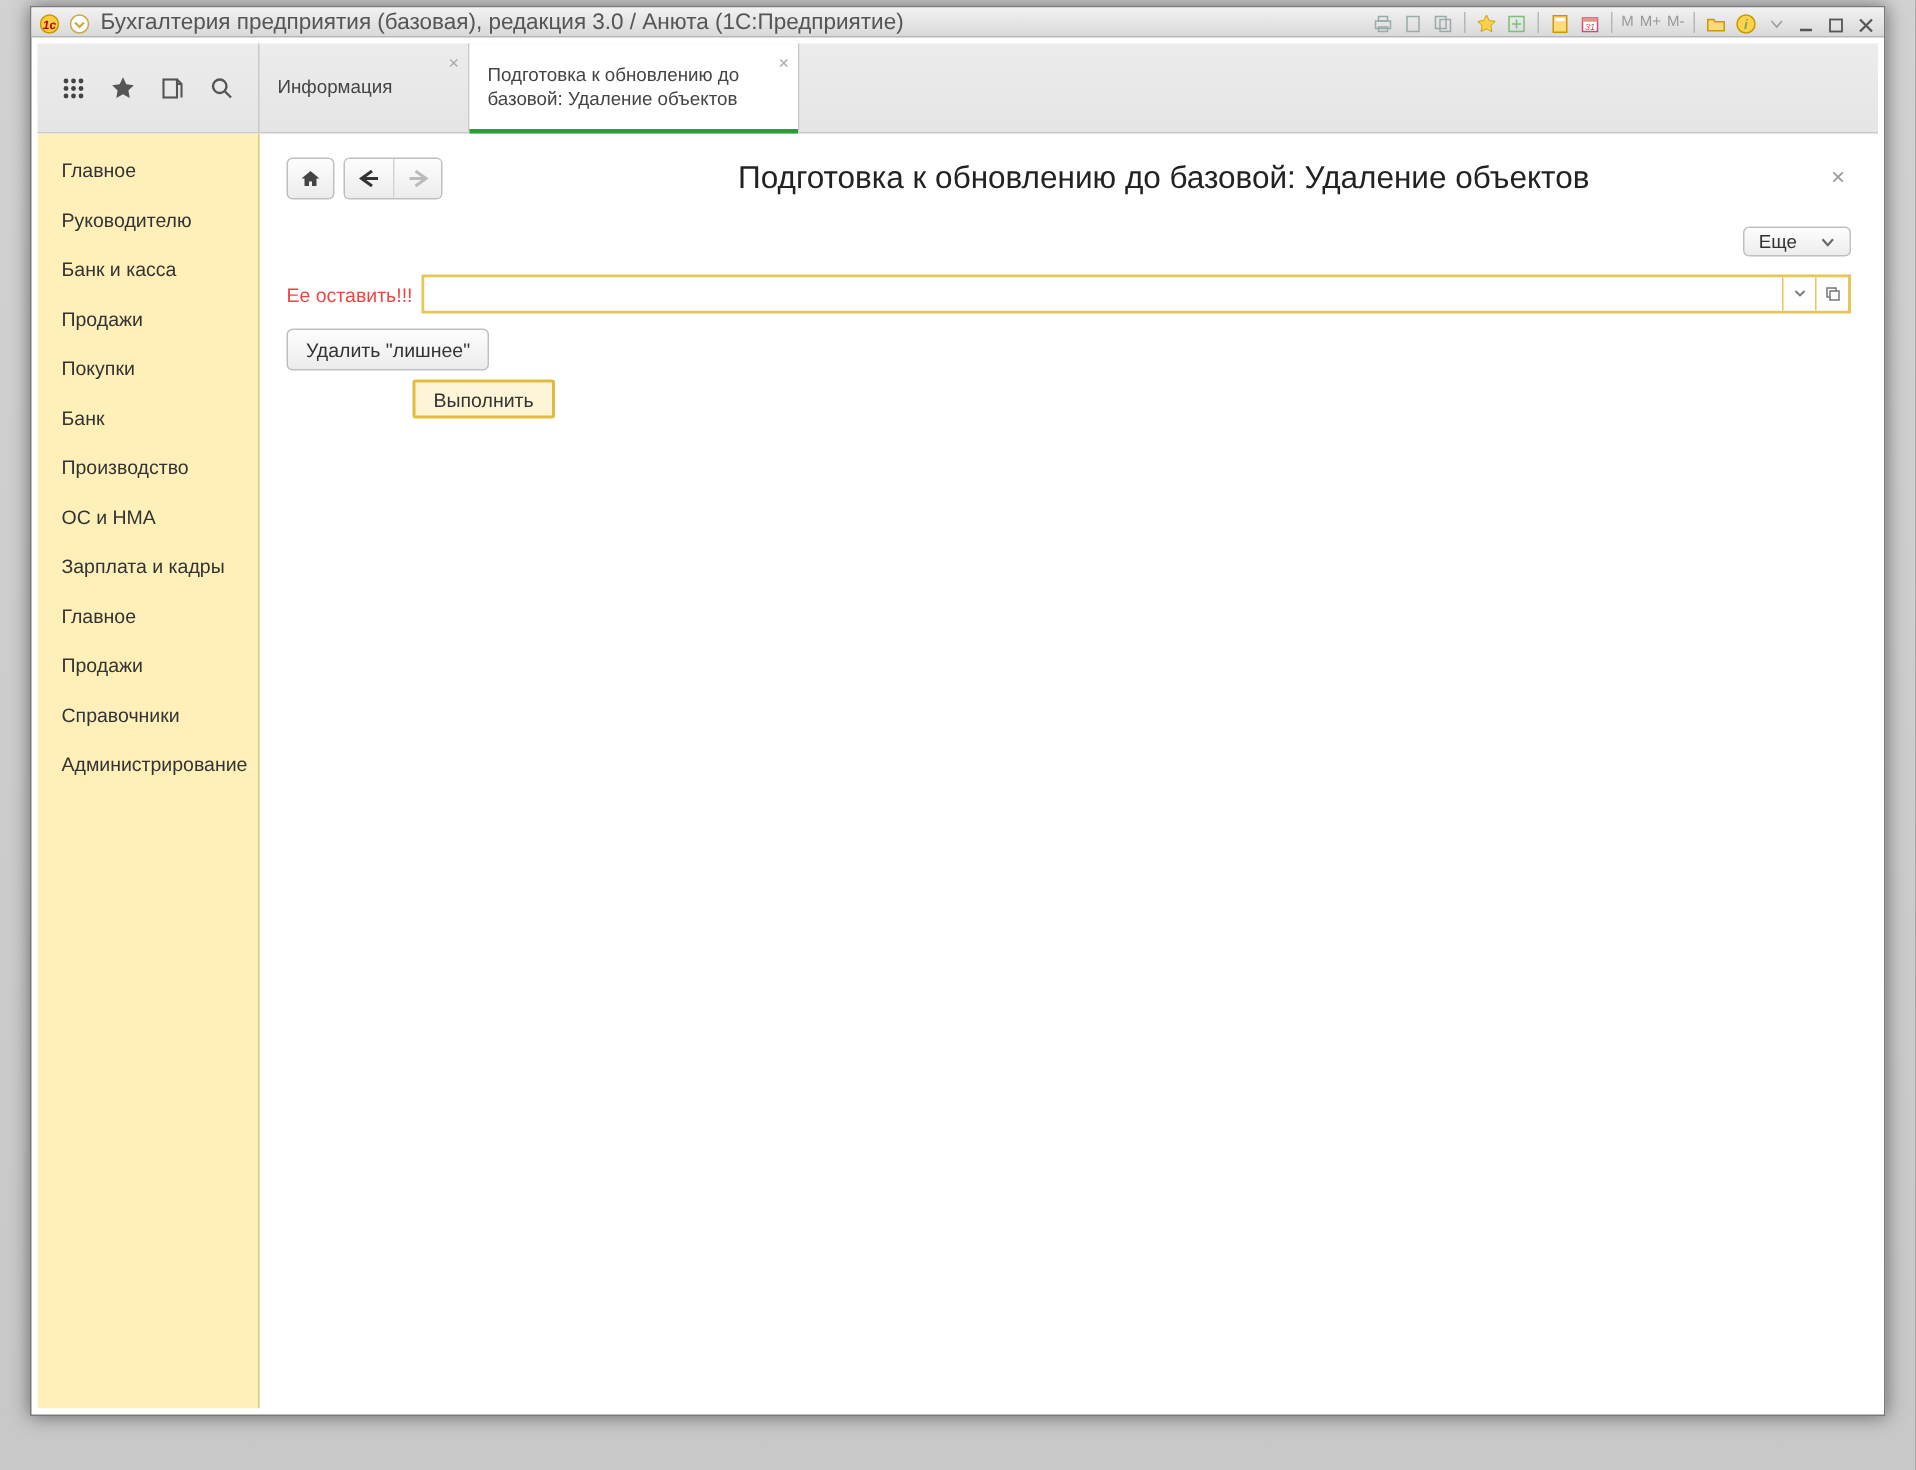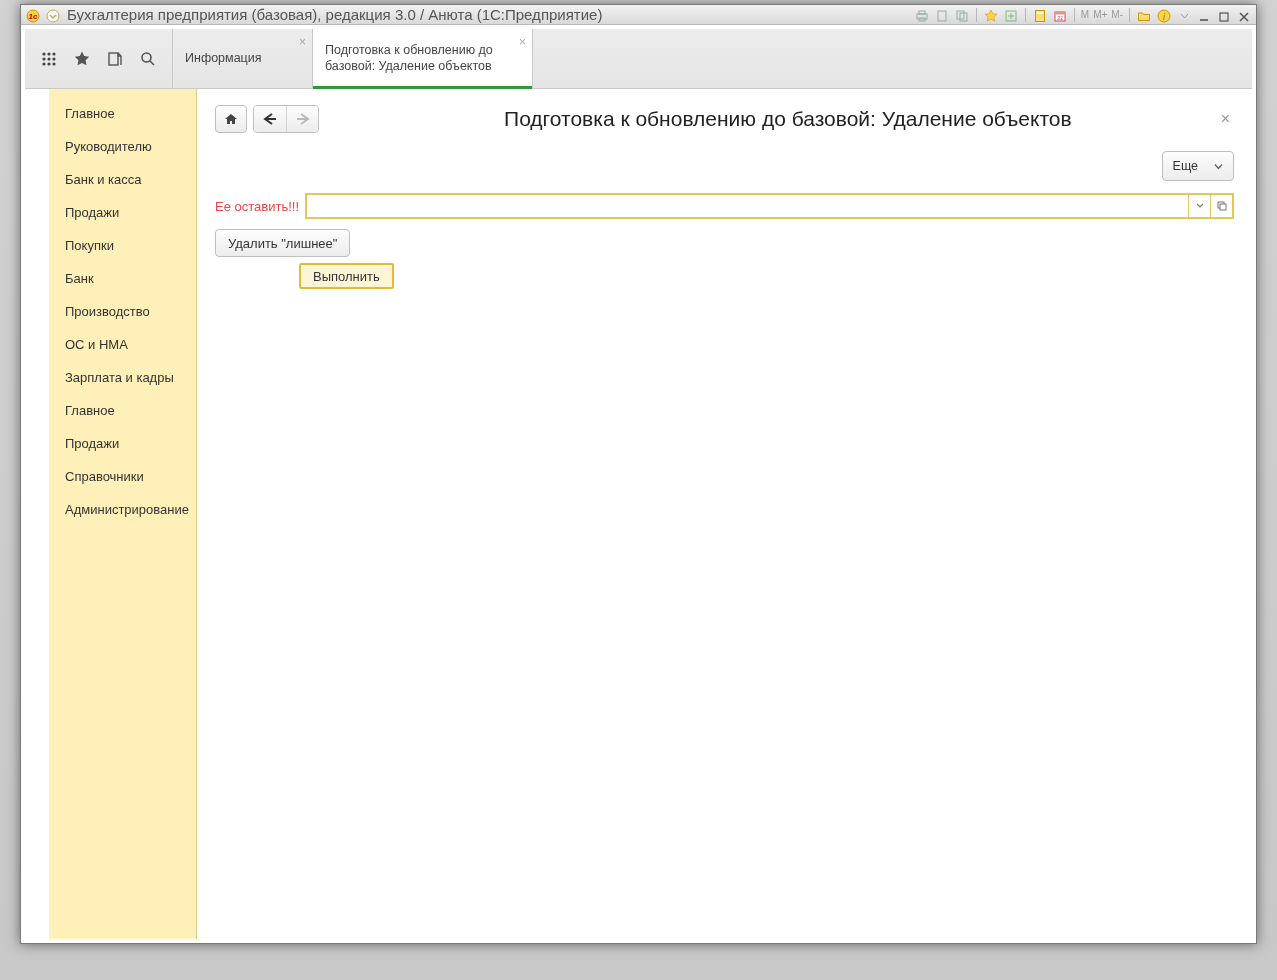--- a/index.html
+++ b/index.html
@@ -22,36 +22,36 @@
   .toprow { height:60px; background:linear-gradient(#ececec,#e5e5e5); border-bottom:1px solid #c9c9c9; display:flex; align-items:stretch;}
   .toolbar-left { width:148px; display:flex; align-items:center; gap:14px; padding:0 14px; border-right:1px solid #c9c9c9;}
   .tl-btn { width:20px; height:20px; display:inline-flex; align-items:center; justify-content:center; color:#444; cursor:pointer;}
   .tabs { display:flex; align-items:stretch; flex:1;}
   .tab { position:relative; min-width:140px; max-width:220px; padding:0 24px 0 12px; display:flex; align-items:center; border-right:1px solid #c9c9c9; font-size:12.5px; color:#444; cursor:pointer; background:transparent;}
   .tab .tab-label { line-height:1.25; text-align:left; }
   .tab .tab-close { position:absolute; top:6px; right:6px; font-size:12px; color:#aaa; cursor:pointer;}
   .tab.active { background:#fff; }
   .tab.active::after { content:""; position:absolute; left:0; right:0; bottom:-1px; height:3px; background:#2e9b3a;}
   
-  .main { flex:1; display:flex; overflow:hidden;margin-left:24px;}
+  .main { flex:1; display:flex; overflow:hidden;}
   .sidebar { width:148px; background:#fff0b9; border-right:1px solid #d7cb86; padding:8px 0; }
   .side-item { padding:9px 16px; font-size:13px; color:#333; cursor:pointer;}
   .content { flex:1; display:flex; flex-direction:column; padding:16px 18px 10px 18px; position:relative;}
   .content-header { display:flex; align-items:center; gap:12px; margin-bottom:18px;}
   .navset { display:flex; gap:6px; }
   .navbtn { height:28px; border:1px solid #bfbfbf; border-radius:4px; background:linear-gradient(#fdfdfd,#ececec); display:inline-flex; align-items:center; justify-content:center; cursor:pointer; color:#333;}
   .navbtn.single { width:32px;}
   .navpair { display:flex; border:1px solid #bfbfbf; border-radius:4px; overflow:hidden; height:28px;}
   .navpair .half { width:32px; display:flex; align-items:center; justify-content:center; background:linear-gradient(#fdfdfd,#ececec); cursor:pointer;}
   .navpair .half + .half { border-left:1px solid #d3d3d3; }
   .half.disabled { color:#bbb; cursor:default;}
   .page-title { flex:1; text-align:center; font-size:21px; color:#222; font-weight:400; padding-left:40px;}
   .close-x { font-size:16px; color:#999; cursor:pointer; padding:4px;}
   .row-more { display:flex; justify-content:flex-end; margin-bottom:12px;}
-  .more-btn { height:30px; border:1px solid #bfbfbf; border-radius:4px; background:linear-gradient(#fdfdfd,#ececec); padding:0 10px; display:inline-flex; align-items:center; gap:16px; font-size:12.5px; cursor:pointer; color:#333;}
+  .more-btn { height:20px; border:1px solid #bfbfbf; border-radius:4px; background:linear-gradient(#fdfdfd,#ececec); padding:0 10px; display:inline-flex; align-items:center; gap:16px; font-size:12.5px; cursor:pointer; color:#333;}
   .more-btn svg { color:#666;}
   .form-row { display:flex; align-items:center; gap:6px; margin-bottom:10px;}
   .field-label { font-size:13px; color:#ef4444; min-width:80px; }
   .input-wrap { flex:1; display:flex; align-items:stretch; border:2px solid #e6c657; background:#fff; height:26px;}
   .input-wrap input { flex:1; border:none; outline:none; padding:2px 6px 2px 10px; font-size:12px; color:#888;}
   .input-wrap .ib { width:22px; border-left:1px solid #e6c657; display:flex; align-items:center; justify-content:center; cursor:pointer; background:#fff; font-size:11px; color:#666;}
   .std-btn { height:28px; border:1px solid #bfbfbf; border-radius:4px; background:linear-gradient(#fdfdfd,#ececec); padding:0 12px; font-size:13px; color:#333; cursor:pointer;}
   .exec-btn { height:26px; border:2px solid #e1bb3f; border-radius:2px; background:#fdf5d6; padding:0 12px; font-size:13px; color:#333; cursor:pointer; margin-left:84px; margin-top:6px;}
   svg { display:block; }
 </style>

